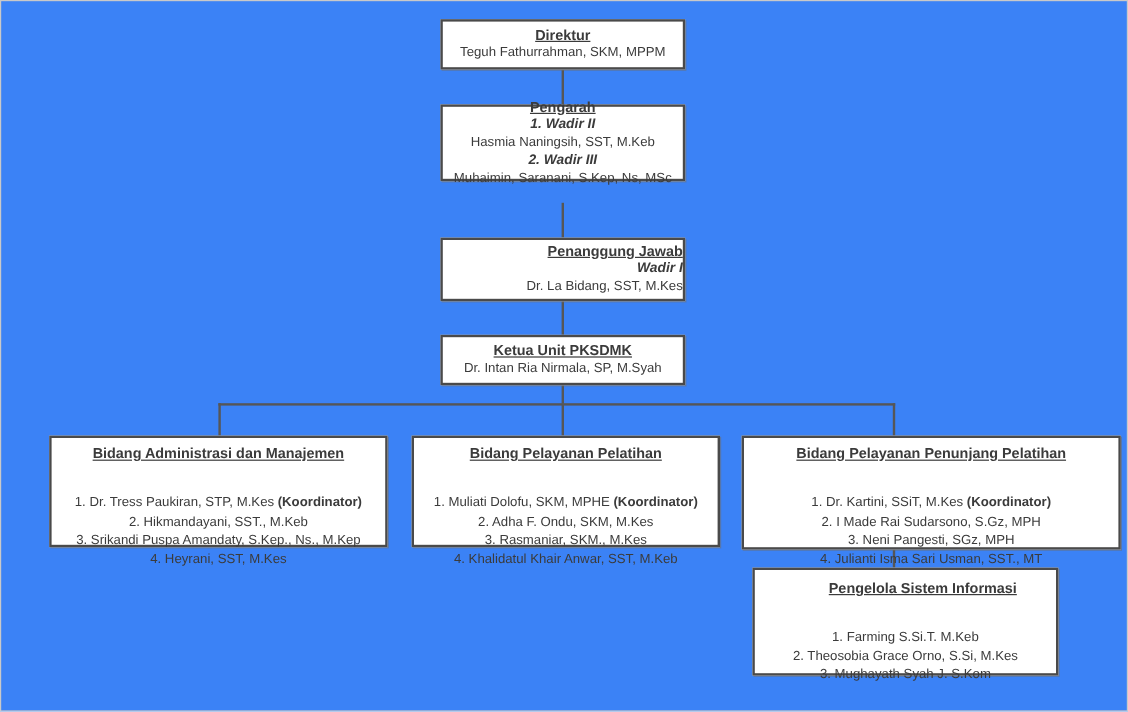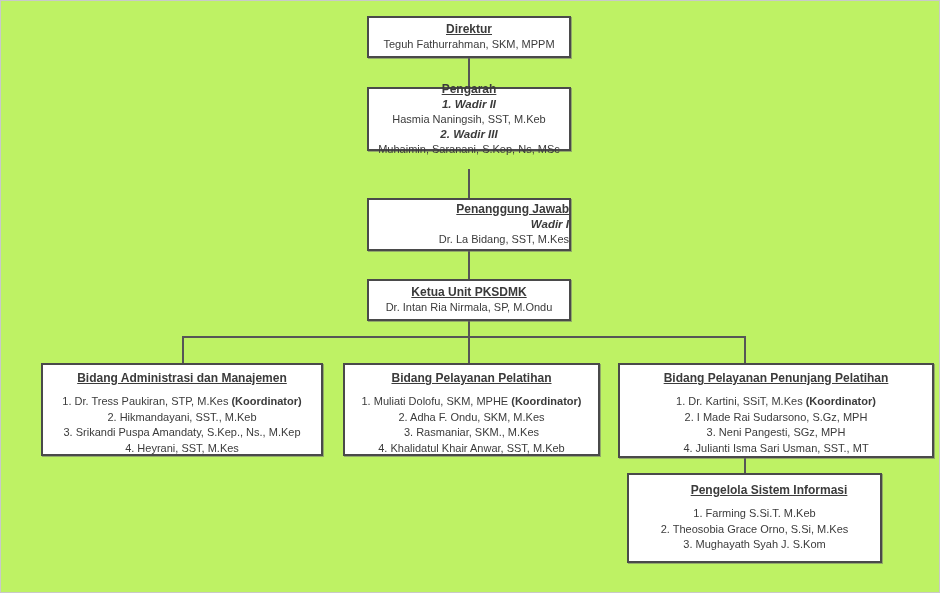--- a/index.html
+++ b/index.html
@@ -1,20 +1,20 @@
 <!DOCTYPE html>
 <html><head>
 <meta charset="utf-8">
 <style>
   html,body{margin:0;padding:0;background:#fff;}
   .canvas{
     position:relative;
     width:938px;height:591px;
     border:1px solid #c9c9c9;
-    background:#bef264;
+    background:#3b82f6;
     font-family:"Liberation Sans", sans-serif;
     color:#3b3b3b;
     overflow:hidden;
   }
   .obox{
     position:absolute;
     background:#fff;
     border:2px solid #4a4a4a;
     box-shadow:1px 1px 0 rgba(110,110,110,.55);
     text-align:center;
@@ -24,21 +24,21 @@
   .obox .title{
     font-weight:bold;
     text-decoration:underline;
     font-size:12px;
     line-height:15px;
     white-space:nowrap;
   }
   .obox .subline{font-size:11px;line-height:15px;white-space:nowrap;}
   .obox .boldline{font-size:11.5px;line-height:15px;font-weight:bold;white-space:nowrap;font-style:italic;}
   .branch .title{margin-top:6px;}
-  .branch .members{margin-top:8px;}
+  .branch .members{margin-top:26px;}
   .member{font-size:11px;line-height:15.5px;white-space:nowrap;}
   .coord{font-weight:bold;margin-left:3px;}
   .vline{position:absolute;width:2px;background:#565656;}
   .hline{position:absolute;height:2px;background:#565656;}
 </style>
 </head>
 <body>
 
 <div class="canvas">
 
@@ -66,21 +66,21 @@
   </div>
 
   <div class="obox center-col" style="left:366px;top:197px;width:204px;height:53px;text-align:right;">
     <div class="title">Penanggung Jawab</div>
     <div class="boldline">Wadir I</div>
     <div class="subline">Dr. La Bidang, SST, M.Kes</div>
   </div>
 
   <div class="obox center-col" style="left:366px;top:278px;width:204px;height:42px;">
     <div class="title">Ketua Unit PKSDMK</div>
-    <div class="subline">Dr. Intan Ria Nirmala, SP, M.Ondu</div>
+    <div class="subline">Dr. Intan Ria Nirmala, SP, M.Syah</div>
   </div>
 
   <div class="obox branch" style="left:40px;top:362px;width:282px;height:93px;">
     <div class="title">Bidang Administrasi dan Manajemen</div>
     <div class="members">
       <div class="member"><span>1. Dr. Tress Paukiran, STP, M.Kes</span><b class="coord">(Koordinator)</b></div>
       <div class="member">2. Hikmandayani, SST., M.Keb</div>
       <div class="member">3. Srikandi Puspa Amandaty, S.Kep., Ns., M.Kep</div>
       <div class="member">4. Heyrani, SST, M.Kes</div>
     </div>

